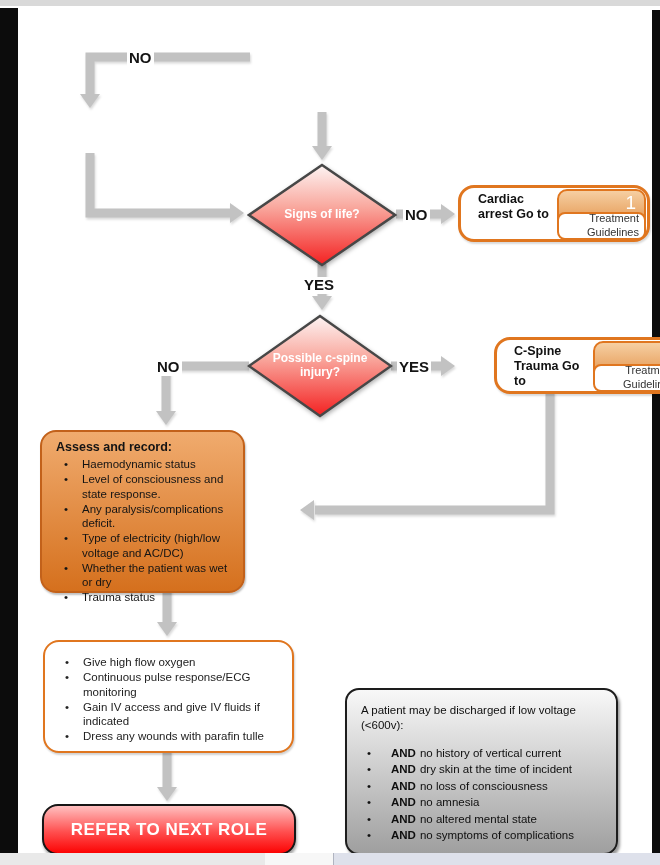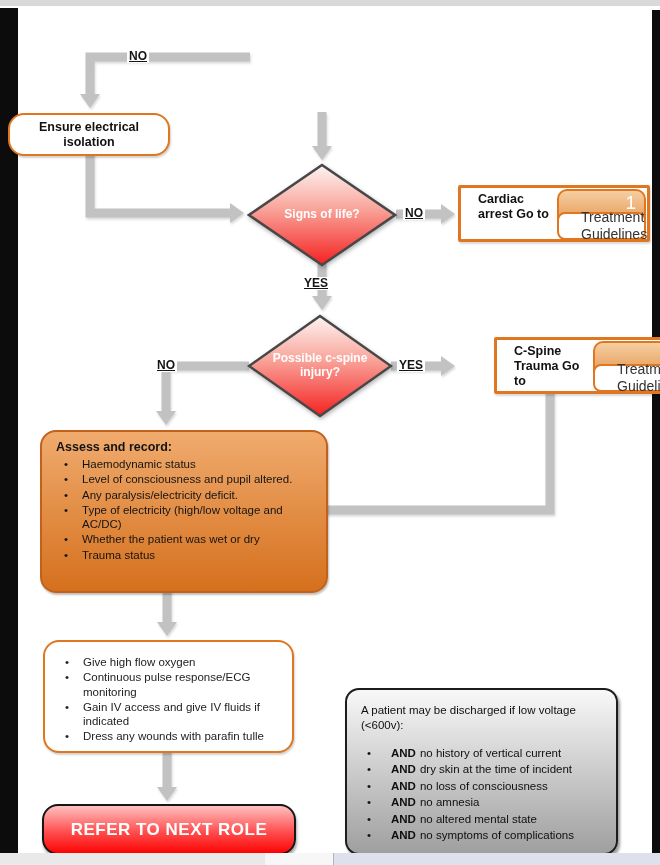--- a/index.html
+++ b/index.html
@@ -27,33 +27,33 @@
     color:#fff;font-weight:bold;font-size:12px;line-height:1.15;padding:0 18px;box-sizing:border-box;}
 
   
   .rbox{position:absolute;box-sizing:border-box;background:#fff;border:2.5px solid #e0761f;
         border-radius:16px;box-shadow:1px 2px 2px rgba(0,0,0,0.18);}
   .isolation{left:8px;top:113px;width:162px;height:43px;display:flex;align-items:center;justify-content:center;
              text-align:center;font-weight:bold;font-size:12.5px;color:#111;line-height:1.2;padding:0 18px;}
 
   
   .goto-box{position:absolute;width:192px;height:57px;background:#fff;border:3px solid #e0761f;
-            border-radius:2px;box-sizing:border-box;box-shadow:1px 2px 2px rgba(0,0,0,0.15);}
+            border-radius:16px;box-sizing:border-box;box-shadow:1px 2px 2px rgba(0,0,0,0.15);}
   .goto-title{position:absolute;left:17px;top:4px;width:78px;font-weight:bold;font-size:12.5px;
               line-height:1.2;color:#111;}
   .goto-tab{position:absolute;right:1px;top:1px;width:89px;height:49px;border-radius:10px;
             background:linear-gradient(#f6cfa2,#dd8233);border:2px solid #e0761f;box-sizing:border-box;}
   .goto-num{position:absolute;right:8px;top:0px;color:#fff;font-size:19px;line-height:1.3;}
   .goto-pill{position:absolute;right:1px;top:24px;width:89px;height:28px;background:#fff;
              border:2px solid #e0761f;border-radius:8px;box-sizing:border-box;
              display:flex;align-items:center;justify-content:flex-end;padding-right:5px;}
-  .goto-pill span{display:inline-block;width:58px;text-align:right;font-size:14px;color:#333;line-height:1.25;}
-
-  
-  .assess{position:absolute;left:40px;top:430px;width:288px;height:163px;border-radius:16px;
+  .goto-pill span{display:inline-block;width:58px;text-align:right;font-size:11px;color:#333;line-height:1.25;}
+
+  
+  .assess{position:absolute;left:40px;top:430px;width:205px;height:163px;border-radius:16px;
           border:2px solid #c2611a;background:linear-gradient(#f0ab6e,#d5701d);box-sizing:border-box;
           padding:8px 8px 0 14px;color:#141414;box-shadow:1px 2px 2px rgba(0,0,0,0.25);}
   .assess-title{font-weight:bold;font-size:12.5px;margin:0 0 3px 0;}
 
   
   .bi{display:flex;font-size:11.5px;line-height:1.24;margin-bottom:1px;color:inherit;}
   .bi .dot{flex:0 0 26px;padding-left:8px;box-sizing:border-box;}
 
   
   .treatment{left:43px;top:640px;width:251px;height:113px;padding:13px 6px 0 12px;color:#222;}
@@ -68,22 +68,22 @@
   
   .note{position:absolute;left:345px;top:688px;width:273px;height:167px;border-radius:14px;
         border:2px solid #1d1d1d;background:linear-gradient(#f8f8f8,#9f9f9f);box-sizing:border-box;
         padding:13px 10px 0 14px;color:#0f0f0f;box-shadow:2px 3px 3px rgba(0,0,0,0.4);}
   .note-intro{font-size:11.5px;line-height:1.3;margin-bottom:13px;}
   .note .bi{line-height:1.35;}
   .note .bi .dot{flex:0 0 30px;padding-left:6px;}
   .note .bi b{margin-right:4px;}
 
   
-  .edge-label{position:absolute;font-weight:bold;font-size:12px;color:#141414;background:#fff;
-              padding:0 2px;line-height:1.1;text-decoration:underline;}
+  .edge-label{position:absolute;font-weight:bold;font-size:15px;color:#141414;background:#fff;
+              padding:0 2px;line-height:1.1;}
 </style>
 </head>
 <body>
 
 <div class="page">
 
   <div class="top-strip"></div>
   <div class="left-bar"></div>
   <div class="right-bar"></div>
 
@@ -151,21 +151,20 @@
       </svg>
     <div class="dtext">Signs of life?</div>
   </div>
 
   <div class="edge-label" style="left:127px;top:50px;">NO</div>
   <div class="edge-label" style="left:403px;top:207px;">NO</div>
   <div class="edge-label" style="left:302px;top:277px;">YES</div>
   <div class="edge-label" style="left:155px;top:359px;">NO</div>
   <div class="edge-label" style="left:397px;top:359px;">YES</div>
 
-  <div class="rbox isolation">Ensure electrical isolation</div>
 
   <div class="goto-box" style="left:458px;top:185px;">
     <div class="goto-title">Cardiac arrest Go to</div>
     <div class="goto-tab">
       <div class="goto-num">1</div>
     </div>
     <div class="goto-pill">
       <span>Treatment Guidelines</span>
     </div>
   </div>
@@ -182,25 +181,25 @@
 
   <div class="assess">
     <div class="assess-title">Assess and record:</div>
     <div>
       <div class="bi">
           <span class="dot">•</span>
           <span>Haemodynamic status</span>
         </div>
       <div class="bi">
           <span class="dot">•</span>
-          <span>Level of consciousness and pupil altered.</span>
-        </div>
-      <div class="bi">
-          <span class="dot">•</span>
-          <span>Any paralysis/electricity deficit.</span>
+          <span>Level of consciousness and state response.</span>
+        </div>
+      <div class="bi">
+          <span class="dot">•</span>
+          <span>Any paralysis/complications deficit.</span>
         </div>
       <div class="bi">
           <span class="dot">•</span>
           <span>Type of electricity (high/low voltage and AC/DC)</span>
         </div>
       <div class="bi">
           <span class="dot">•</span>
           <span>Whether the patient was wet or dry</span>
         </div>
       <div class="bi">

